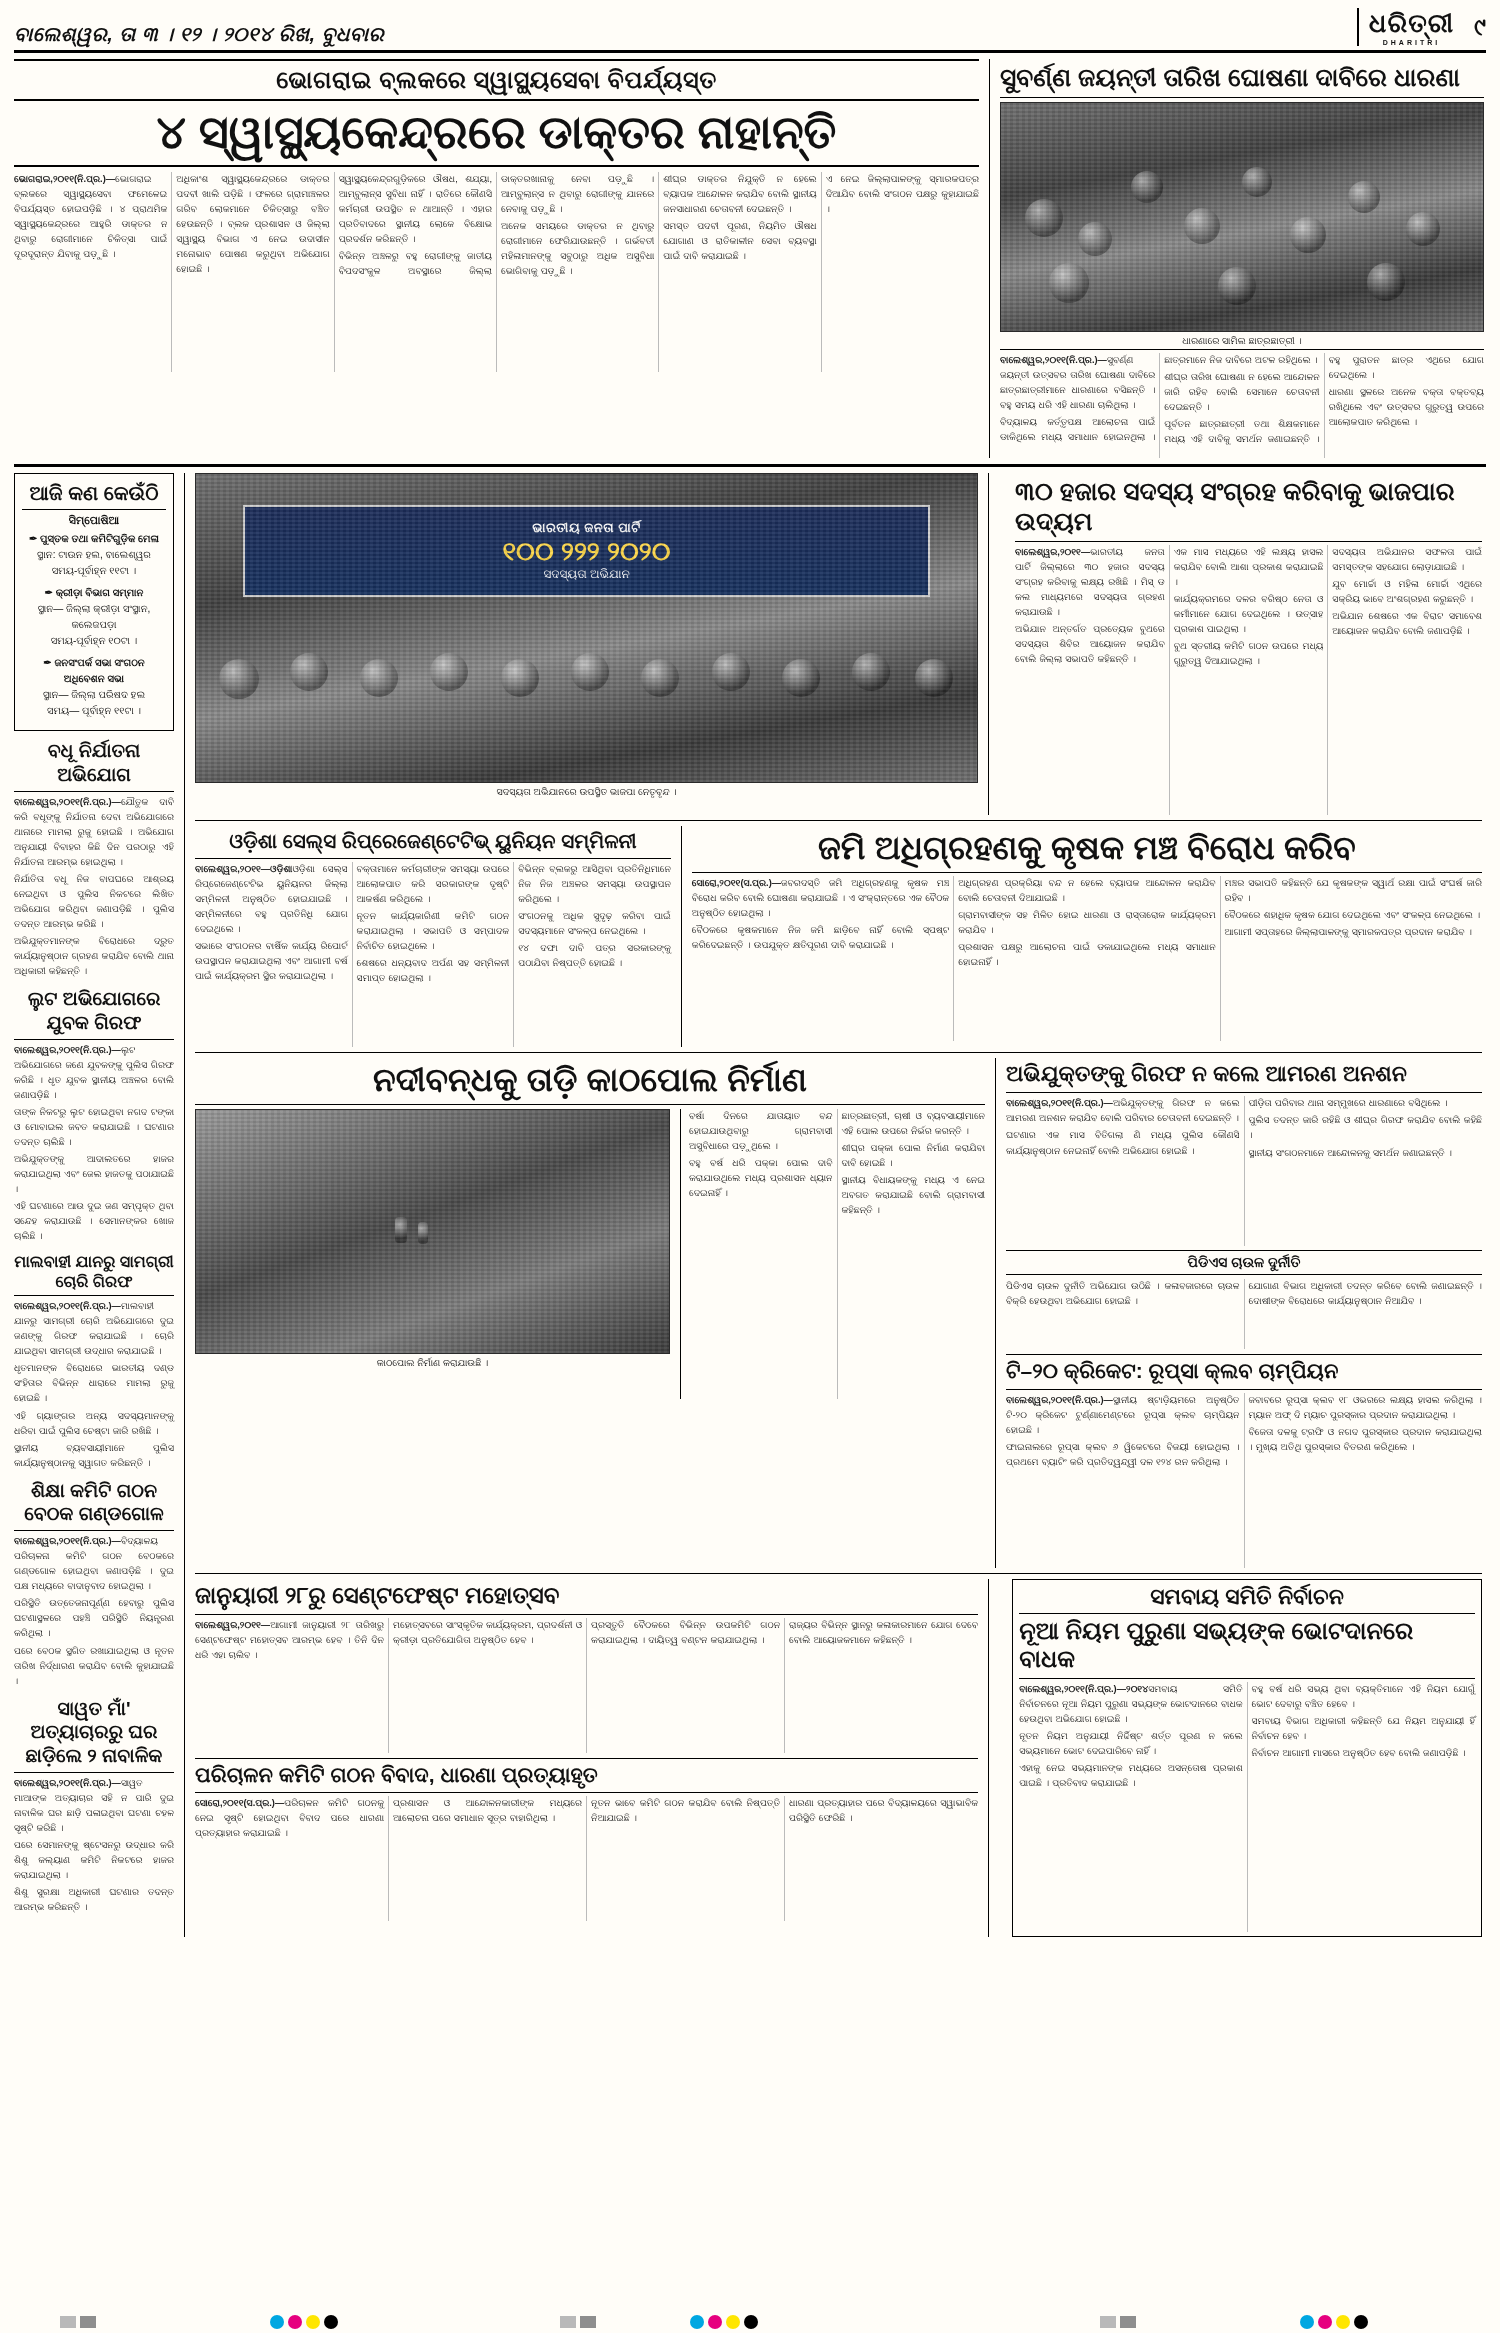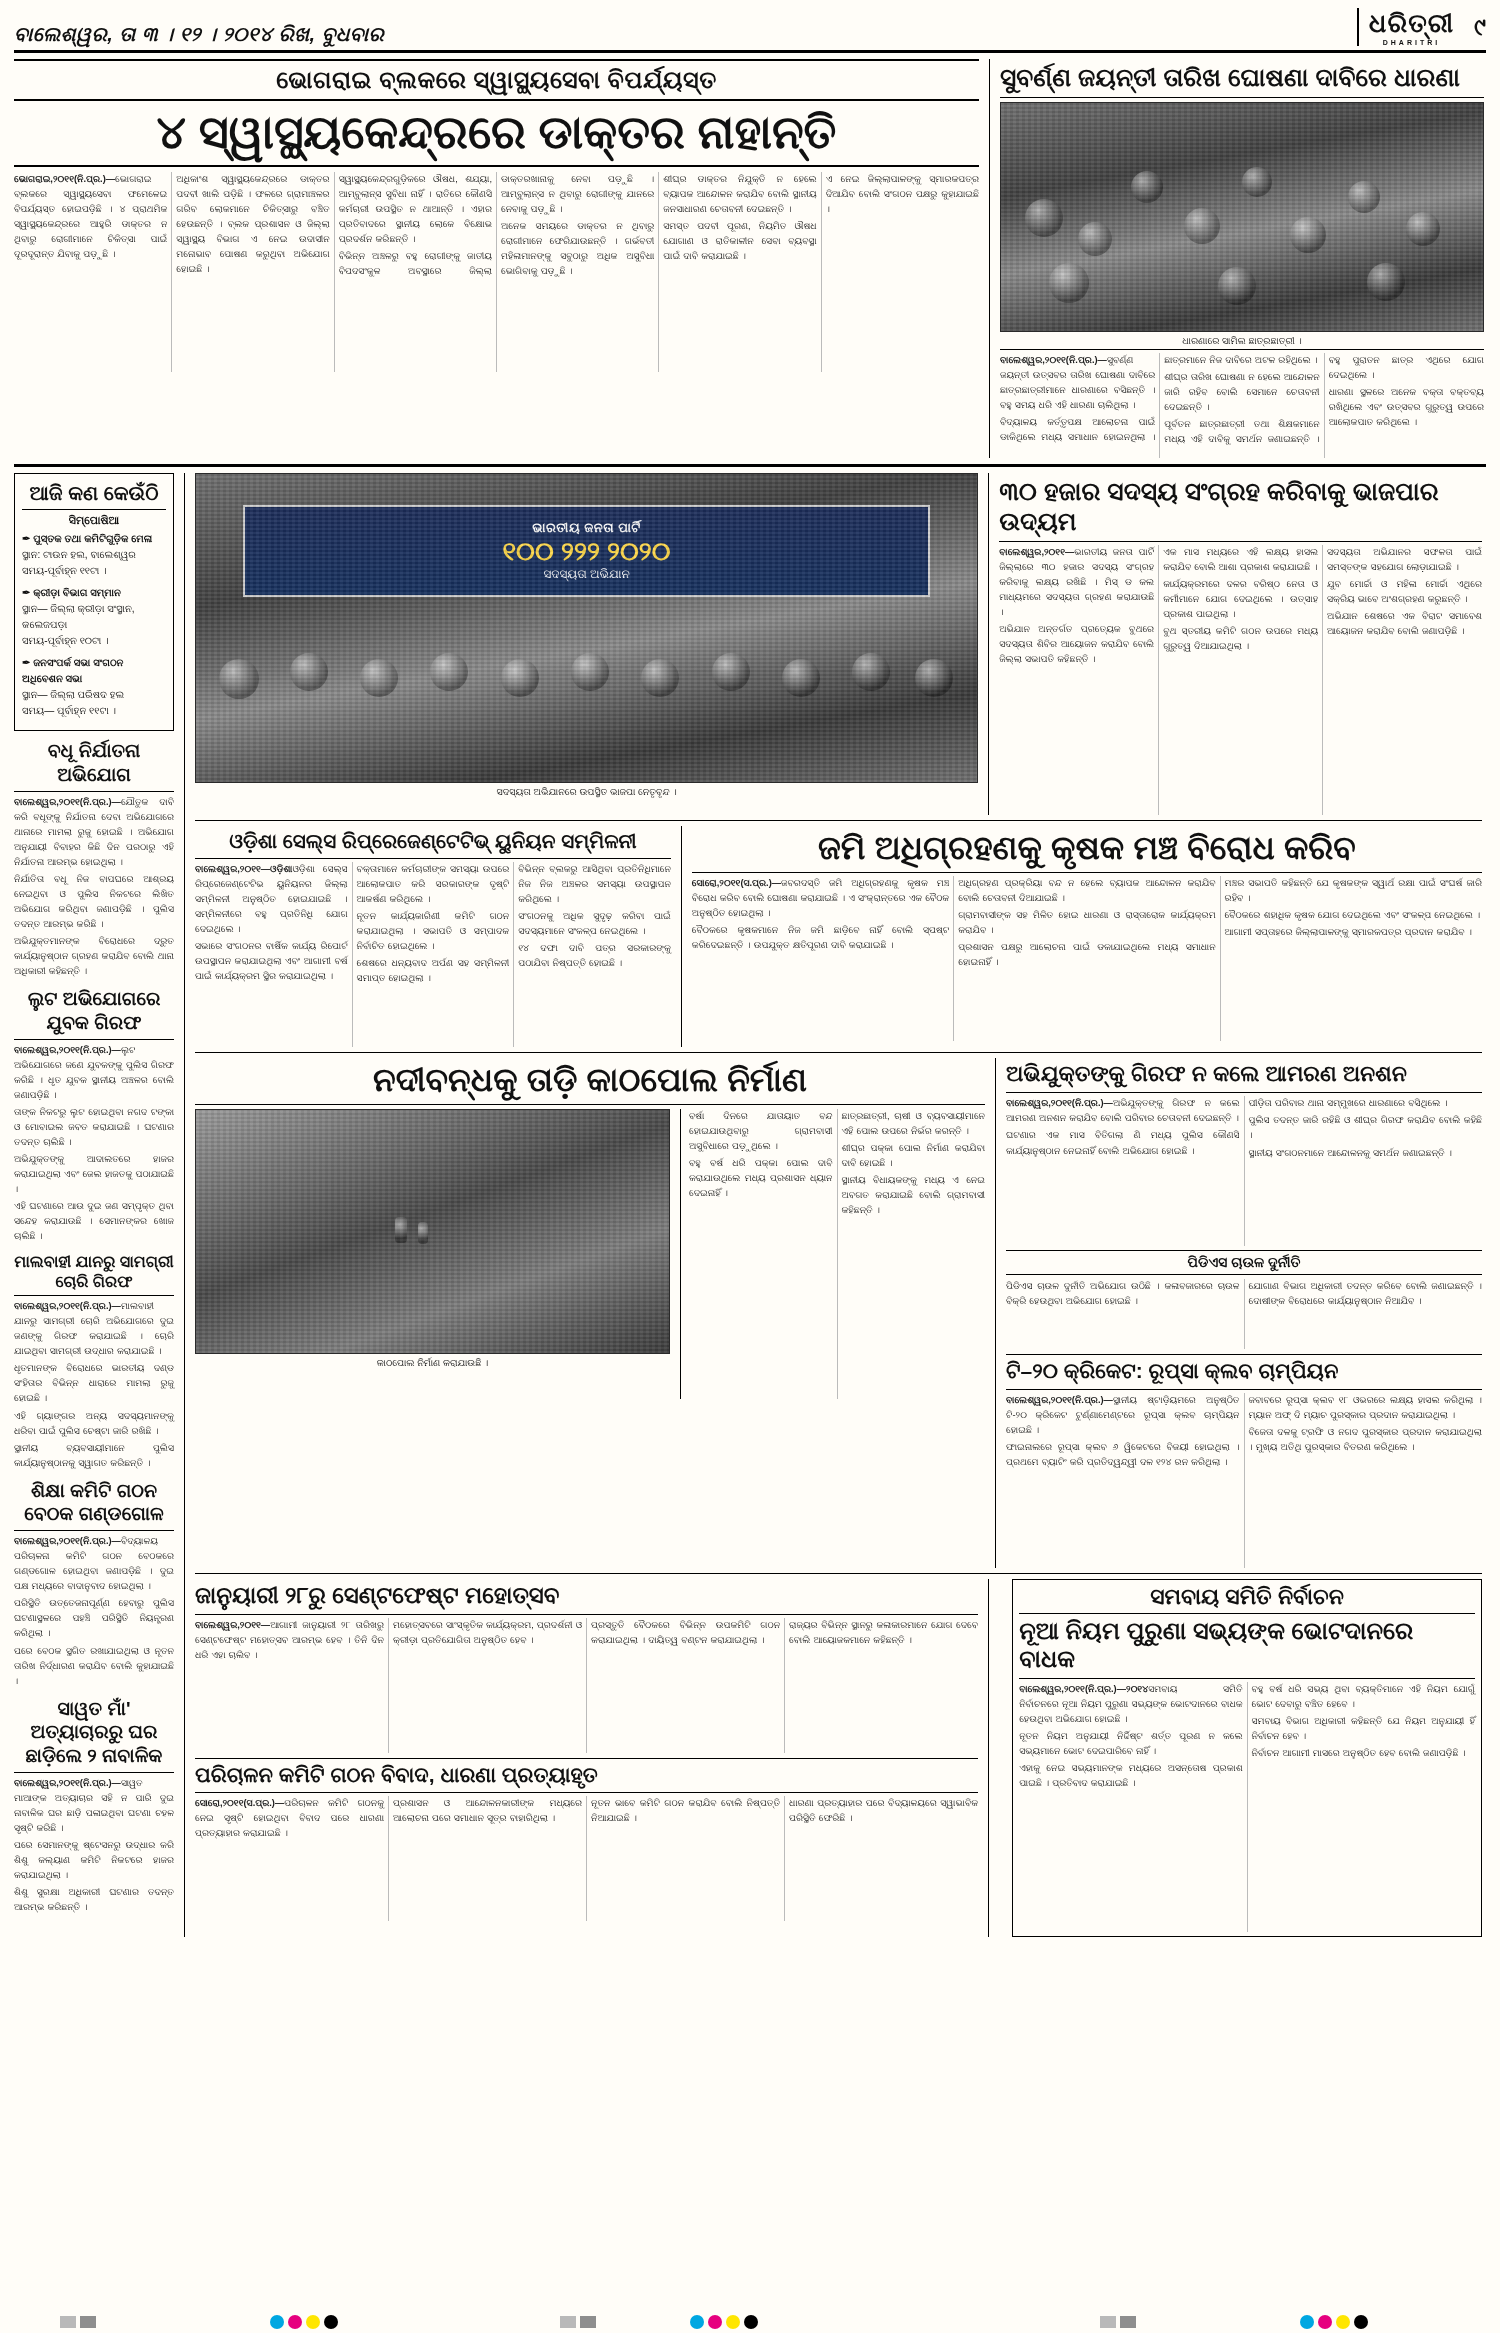--- a/index.html
+++ b/index.html
@@ -80,21 +80,21 @@
   .stage-banner .b2{ font-size:26px; font-weight:bold; color:#ffd94a; }
   .stage-banner .b3{ font-size:12px; }
 
   
   .box { border:1px solid #000; padding:5px 7px; }
   .box-title {
     text-align:center; font-weight:bold; font-size:20px; padding:3px 0 4px;
     border-bottom:1px solid #000; margin-bottom:4px;
   }
   .agenda { font-size:10px; line-height:1.6; }
-  .agenda .item { margin-bottom:6px; }
+  .agenda .item { margin-bottom:6px;text-align:center; }
   .agenda .tt { font-weight:bold; }
   .agenda .bullet { font-weight:bold; }
   .agenda .meta { display:block; }
 
   .subhead-inline{
     text-align:center; font-weight:bold; font-size:14px;
     border-top:1px solid #000; border-bottom:1px solid #000;
     padding:3px 0; margin:4px 0;
   }
 
@@ -274,21 +274,21 @@
               <i style="left:57%;top:60%;width:38px;height:38px;"></i>
               <i style="left:66%;top:58%;width:38px;height:38px;"></i>
               <i style="left:75%;top:60%;width:38px;height:38px;"></i>
               <i style="left:84%;top:58%;width:38px;height:38px;"></i>
               <i style="left:92%;top:60%;width:38px;height:38px;"></i>
             </span>
           </div>
           <div class="caption">ସଦସ୍ୟତା ଅଭିଯାନରେ ଉପସ୍ଥିତ ଭାଜପା ନେତୃବୃନ୍ଦ ।</div>
         </div>
 
-        <div class="rule-v" style="width:498px;padding-left:10px;">
+        <div class="rule-v" style="width:498px;padding-left:26px;">
           <div class="headline-md">୩୦ ହଜାର ସଦସ୍ୟ ସଂଗ୍ରହ କରିବାକୁ ଭାଜପାର ଉଦ୍ୟମ</div>
           <div class="rule-h" style="margin-bottom:3px;"></div>
           <div class="body-text textcols-3" style="height:270px;">
             <p><span class="strong">ବାଲେଶ୍ୱର,୨୦୧୧—</span><span>ଭାରତୀୟ ଜନତା ପାର୍ଟି ଜିଲ୍ଲାରେ ୩୦ ହଜାର ସଦସ୍ୟ ସଂଗ୍ରହ କରିବାକୁ ଲକ୍ଷ୍ୟ ରଖିଛି । ମିସ୍ ଡ କଲ ମାଧ୍ୟମରେ ସଦସ୍ୟତା ଗ୍ରହଣ କରାଯାଉଛି ।</span></p>
             <p>ଅଭିଯାନ ଅନ୍ତର୍ଗତ ପ୍ରତ୍ୟେକ ବୁଥରେ ସଦସ୍ୟତା ଶିବିର ଆୟୋଜନ କରାଯିବ ବୋଲି ଜିଲ୍ଲା ସଭାପତି କହିଛନ୍ତି ।</p>
             <p>ଏକ ମାସ ମଧ୍ୟରେ ଏହି ଲକ୍ଷ୍ୟ ହାସଲ କରାଯିବ ବୋଲି ଆଶା ପ୍ରକାଶ କରାଯାଇଛି ।</p>
             <p>କାର୍ଯ୍ୟକ୍ରମରେ ଦଳର ବରିଷ୍ଠ ନେତା ଓ କର୍ମୀମାନେ ଯୋଗ ଦେଇଥିଲେ । ଉତ୍ସାହ ପ୍ରକାଶ ପାଇଥିଲା ।</p>
             <p>ବୁଥ ସ୍ତରୀୟ କମିଟି ଗଠନ ଉପରେ ମଧ୍ୟ ଗୁରୁତ୍ୱ ଦିଆଯାଇଥିଲା ।</p>
             <p>ସଦସ୍ୟତା ଅଭିଯାନର ସଫଳତା ପାଇଁ ସମସ୍ତଙ୍କ ସହଯୋଗ ଲୋଡ଼ାଯାଇଛି ।</p>
             <p>ଯୁବ ମୋର୍ଚ୍ଚା ଓ ମହିଳା ମୋର୍ଚ୍ଚା ଏଥିରେ ସକ୍ରିୟ ଭାବେ ଅଂଶଗ୍ରହଣ କରୁଛନ୍ତି ।</p>

